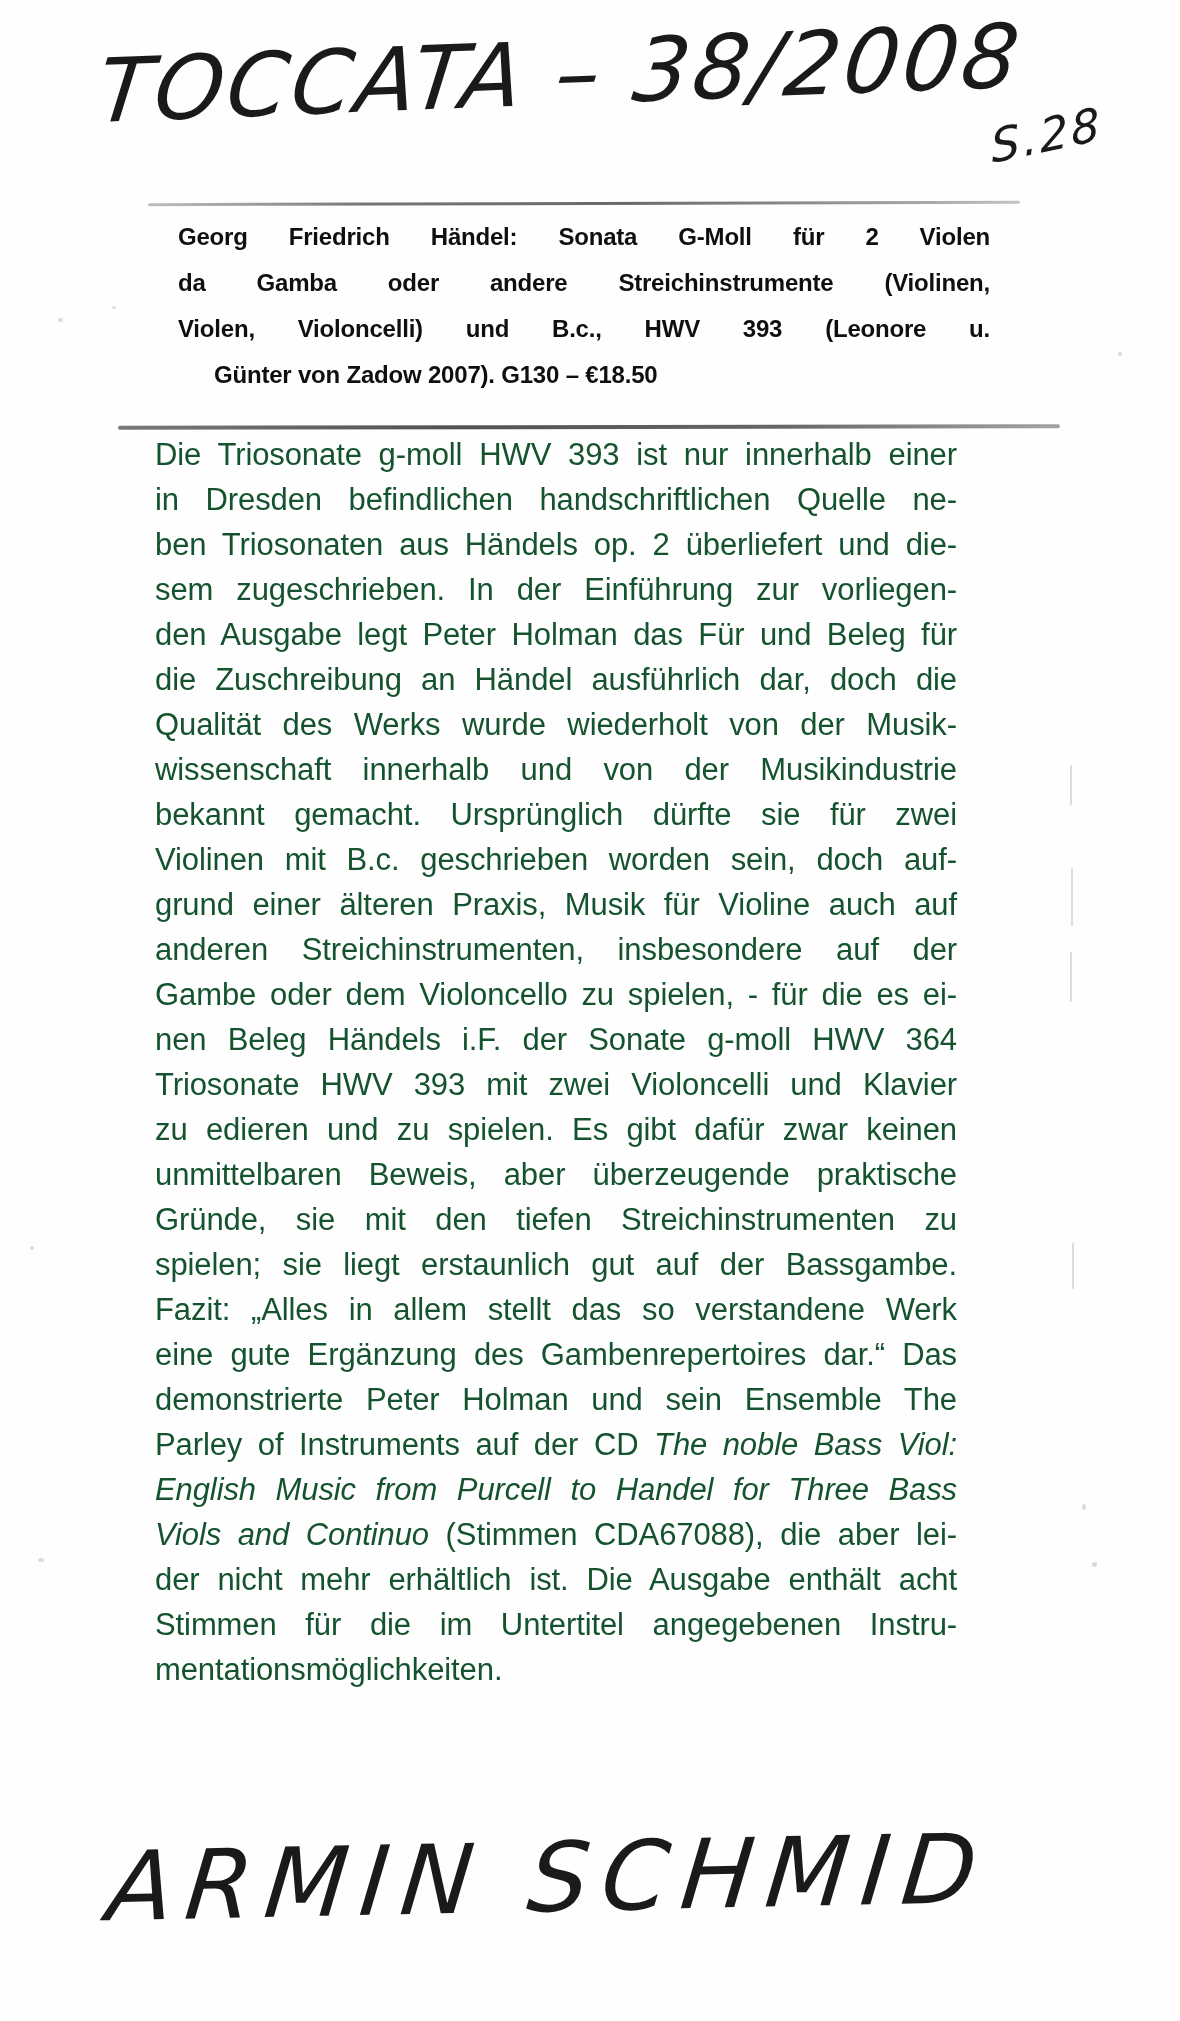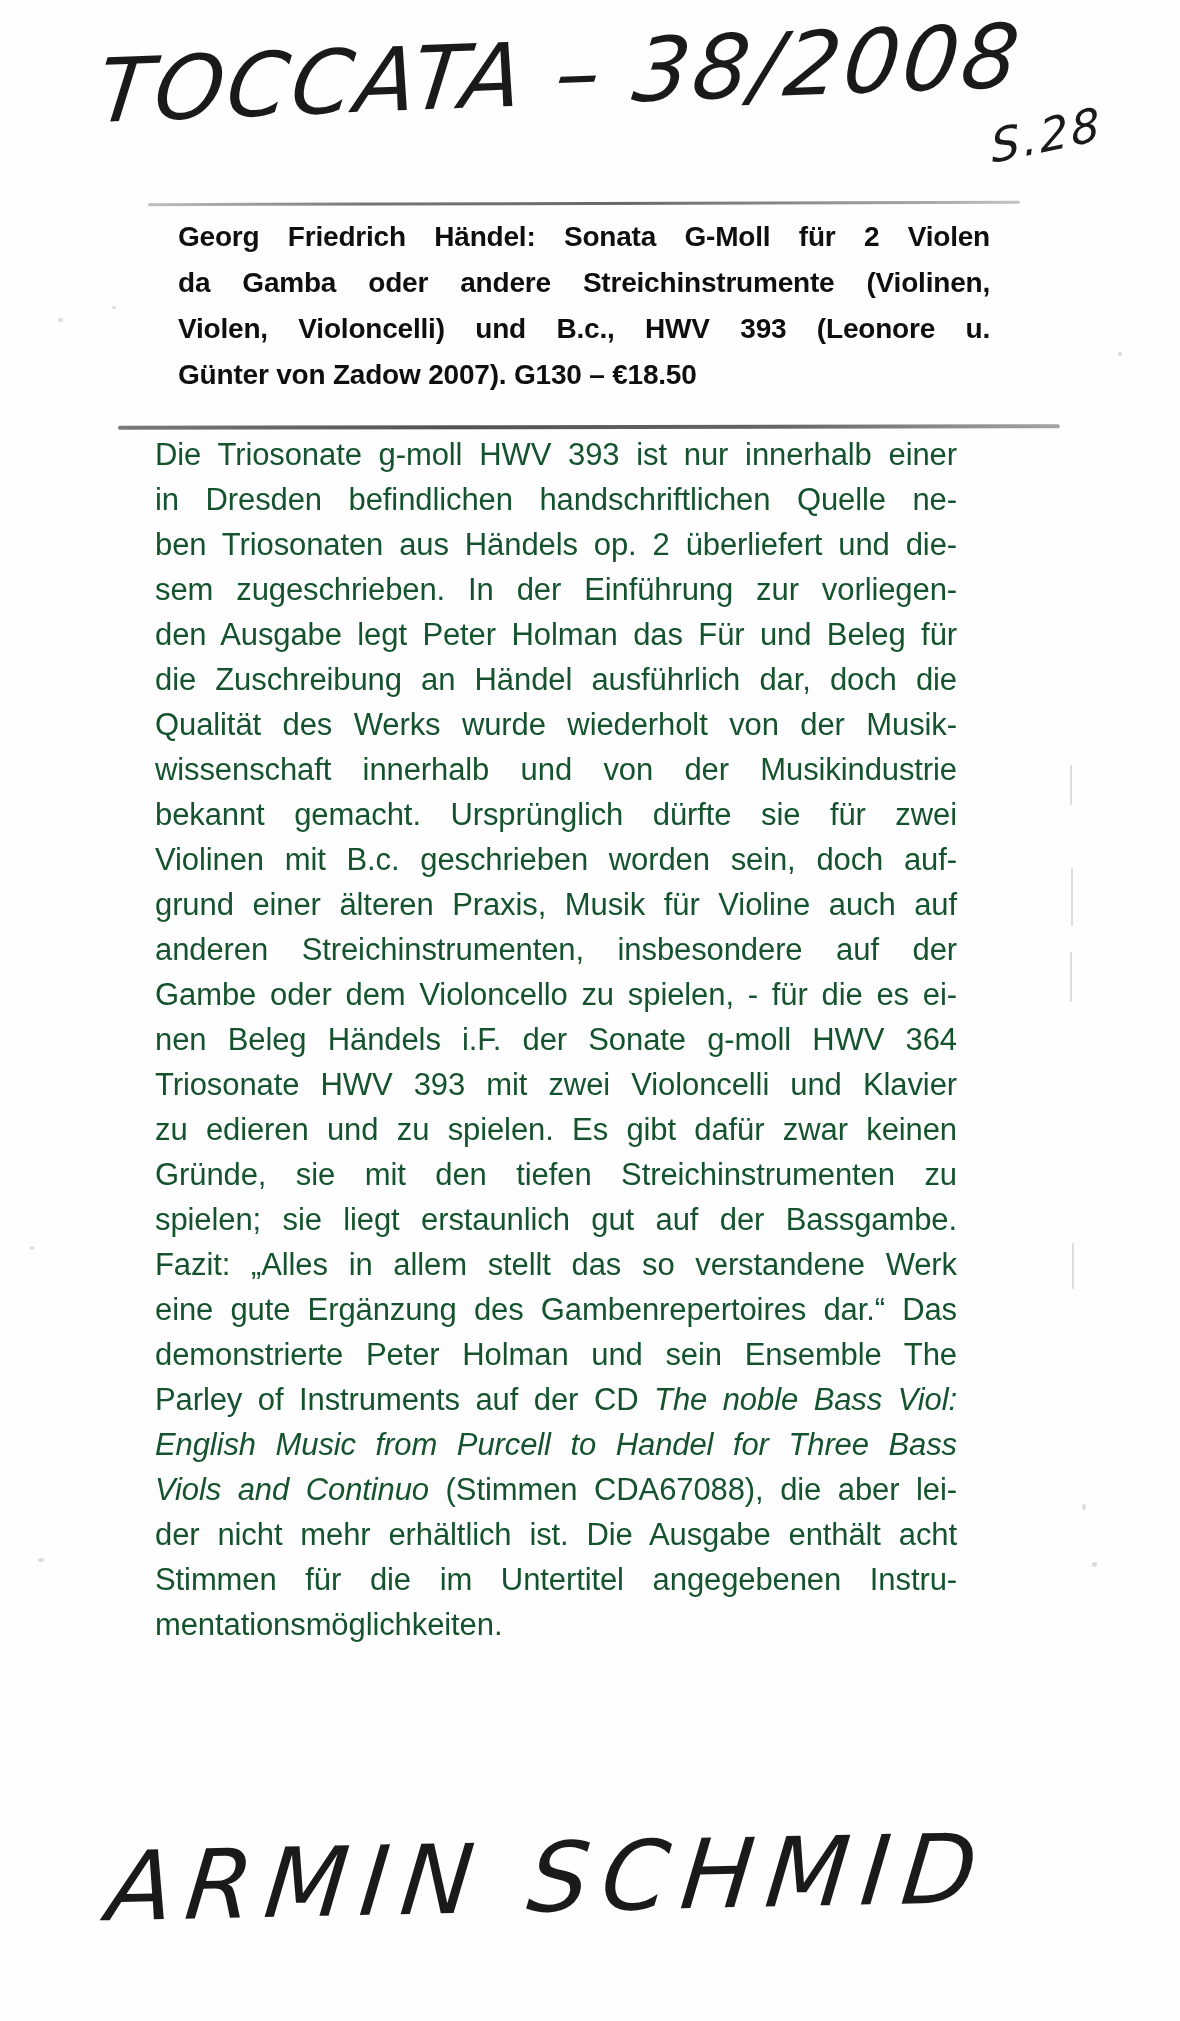--- a/index.html
+++ b/index.html
@@ -72,32 +72,33 @@
     transform: rotate(-0.1deg);
     opacity: 0.9;
   }
 
   
   .review-header {
     position: absolute;
     left: 178px;
     top: 214px;
     width: 812px;
-    font-size: 28px;
+    font-size: 24px;
     line-height: 46px;
     font-weight: bold;
     letter-spacing: -0.2px;
     color: #0f0f0f;
   }
   .review-header .hline {
     text-align: justify;
     text-align-last: justify;
   }
   .review-header .hline.last {
     text-align-last: left;
+    margin-left: 36px;
   }
 
   
   .review-body {
     position: absolute;
     left: 155px;
     top: 432px;
     width: 802px;
     font-size: 31px;
     line-height: 45px;
@@ -162,20 +163,21 @@
       <div class="bline"><span>Qualität des Werks wurde wiederholt von der Musik-</span></div>
       <div class="bline"><span>wissenschaft innerhalb und von der Musikindustrie</span></div>
       <div class="bline"><span>bekannt gemacht. Ursprünglich dürfte sie für zwei</span></div>
       <div class="bline"><span>Violinen mit B.c. geschrieben worden sein, doch auf-</span></div>
       <div class="bline"><span>grund einer älteren Praxis, Musik für Violine auch auf</span></div>
       <div class="bline"><span>anderen Streichinstrumenten, insbesondere auf der</span></div>
       <div class="bline"><span>Gambe oder dem Violoncello zu spielen, - für die es ei-</span></div>
       <div class="bline"><span>nen Beleg Händels i.F. der Sonate g-moll HWV 364</span></div>
       <div class="bline"><span>Triosonate HWV 393 mit zwei Violoncelli und Klavier</span></div>
       <div class="bline"><span>zu edieren und zu spielen. Es gibt dafür zwar keinen</span></div>
+      <div class="bline"><span>unmittelbaren Beweis, aber überzeugende praktische</span></div>
       <div class="bline"><span>Gründe, sie mit den tiefen Streichinstrumenten zu</span></div>
       <div class="bline"><span>spielen; sie liegt erstaunlich gut auf der Bassgambe.</span></div>
       <div class="bline"><span>Fazit: „Alles in allem stellt das so verstandene Werk</span></div>
       <div class="bline"><span>eine gute Ergänzung des Gambenrepertoires dar.“ Das</span></div>
       <div class="bline"><span>demonstrierte Peter Holman und sein Ensemble The</span></div>
       <div class="bline"><span>Parley of Instruments auf der CD </span><span class="it">The noble Bass Viol:</span></div>
       <div class="bline"><span class="it">English Music from Purcell to Handel for Three Bass</span></div>
       <div class="bline"><span class="it">Viols and Continuo</span><span> (Stimmen CDA67088), die aber lei-</span></div>
       <div class="bline"><span>der nicht mehr erhältlich ist. Die Ausgabe enthält acht</span></div>
       <div class="bline"><span>Stimmen für die im Untertitel angegebenen Instru-</span></div>

